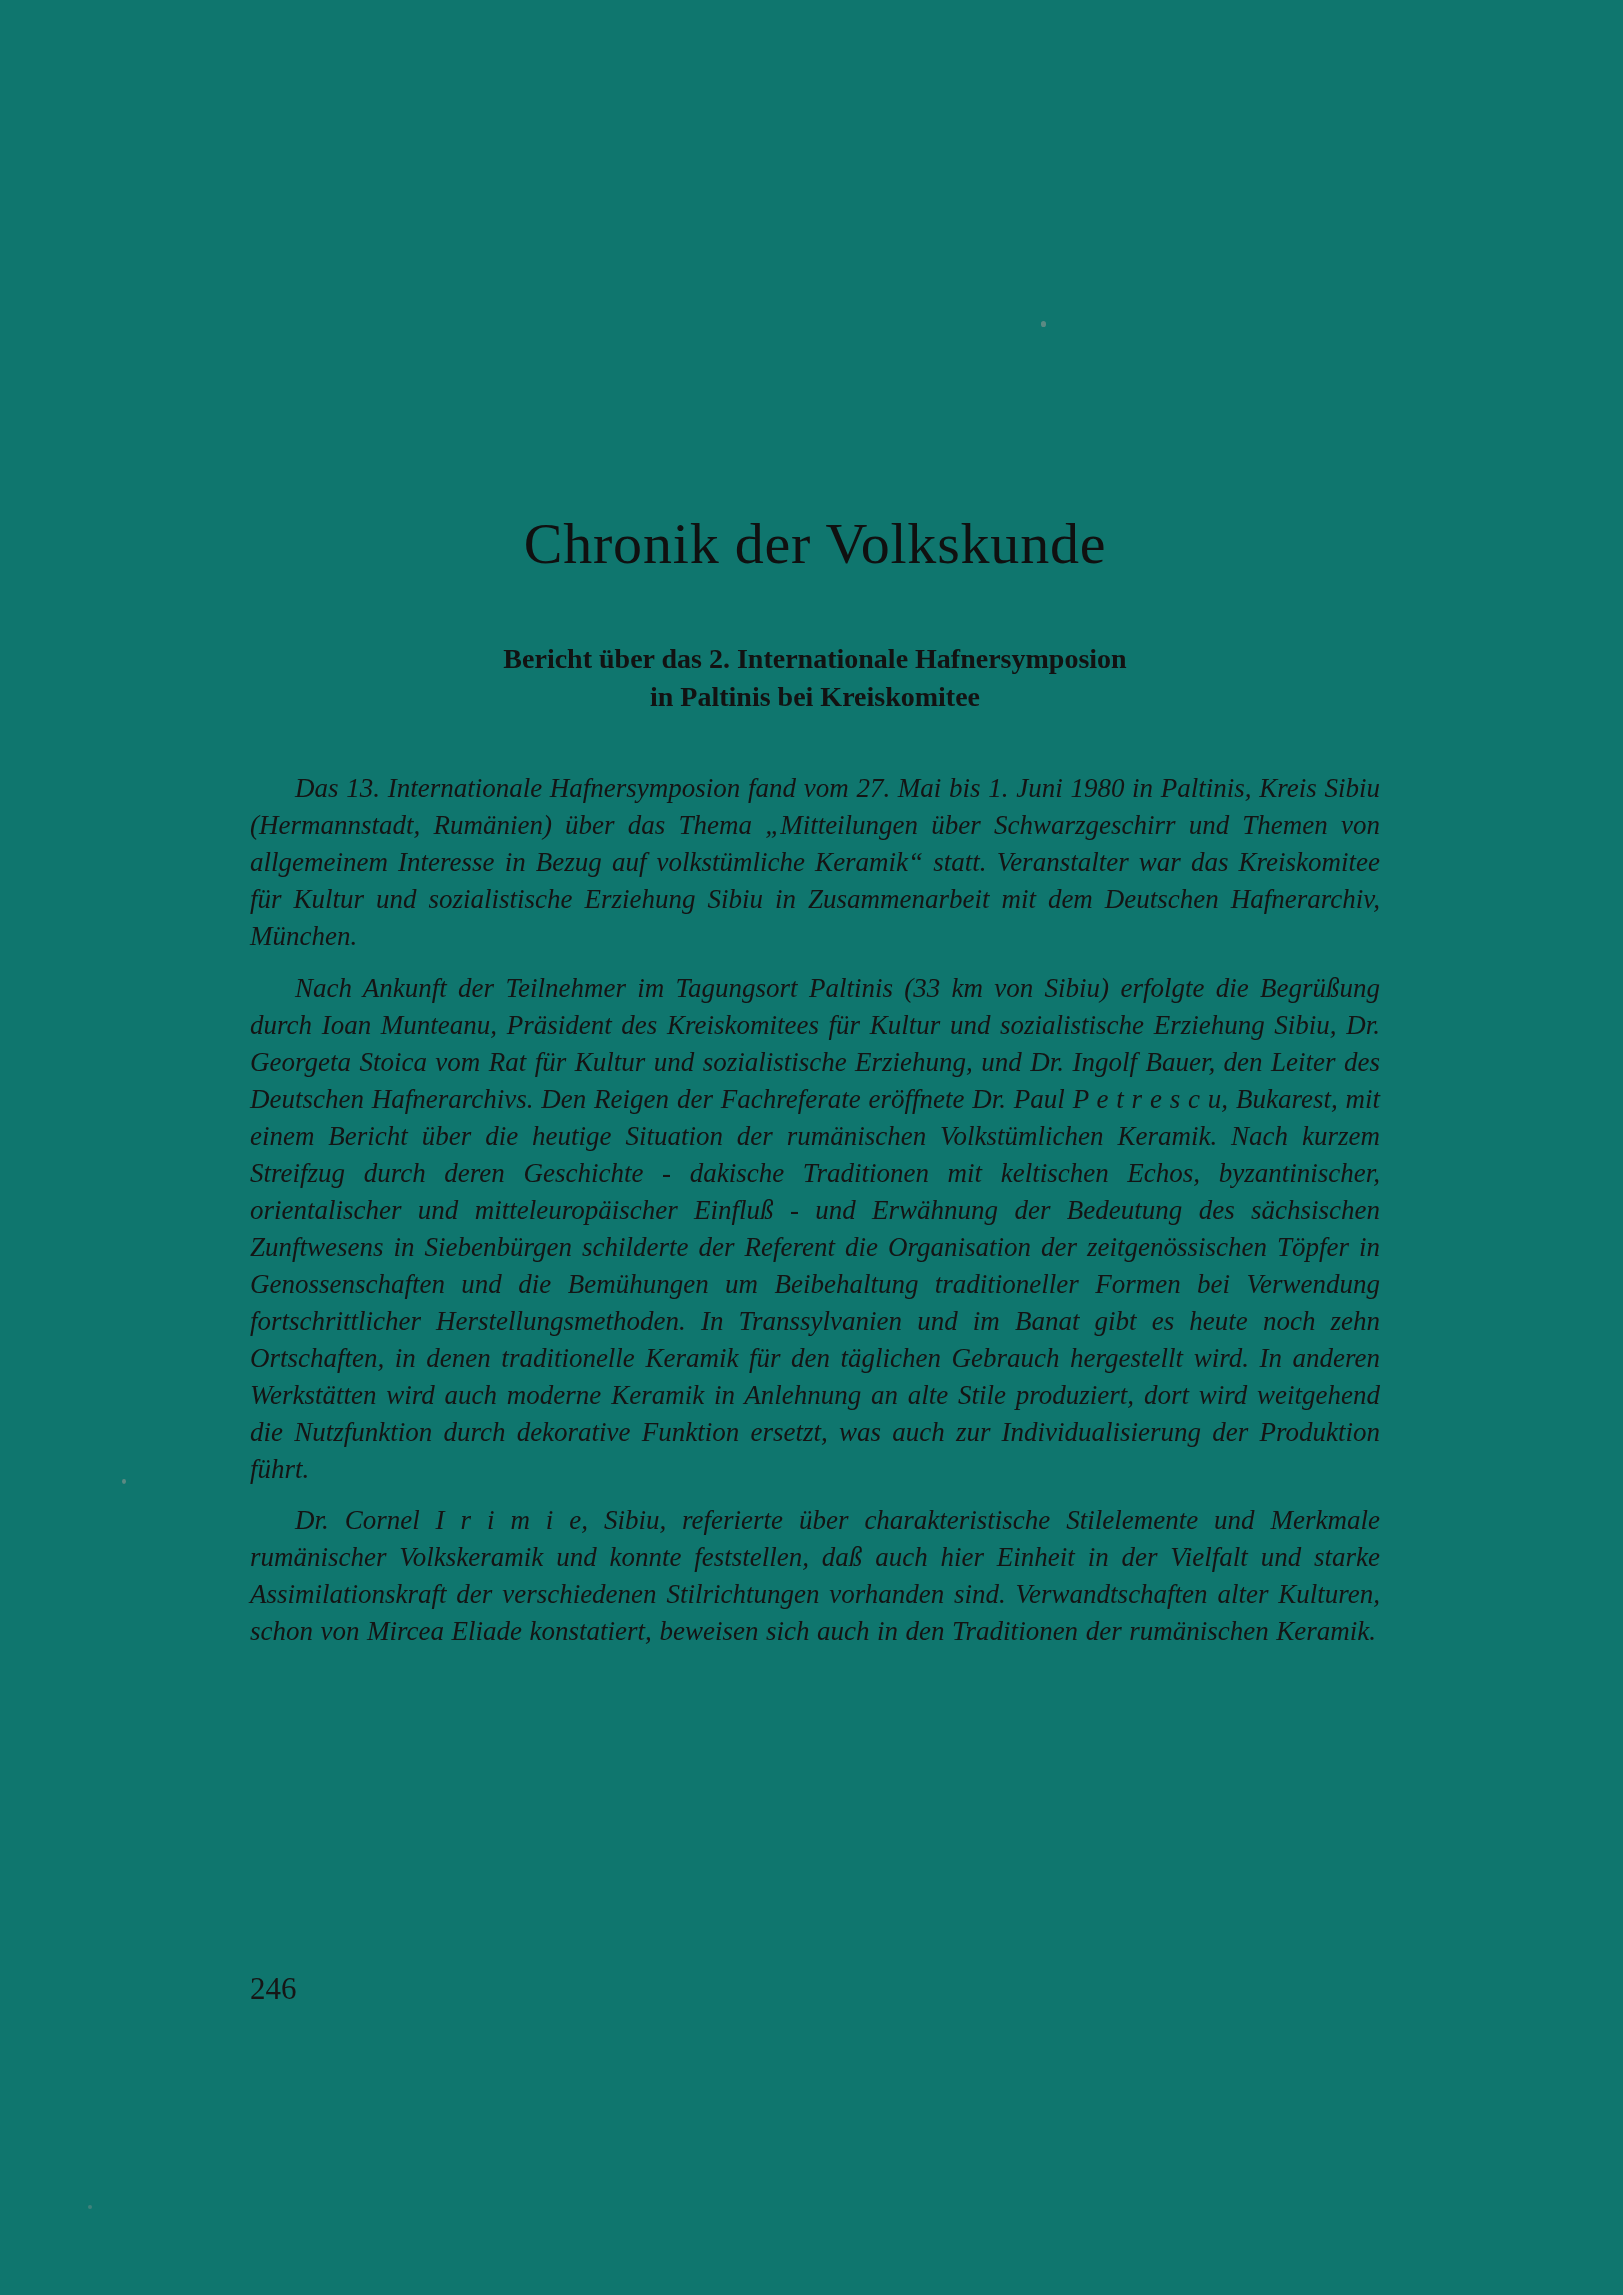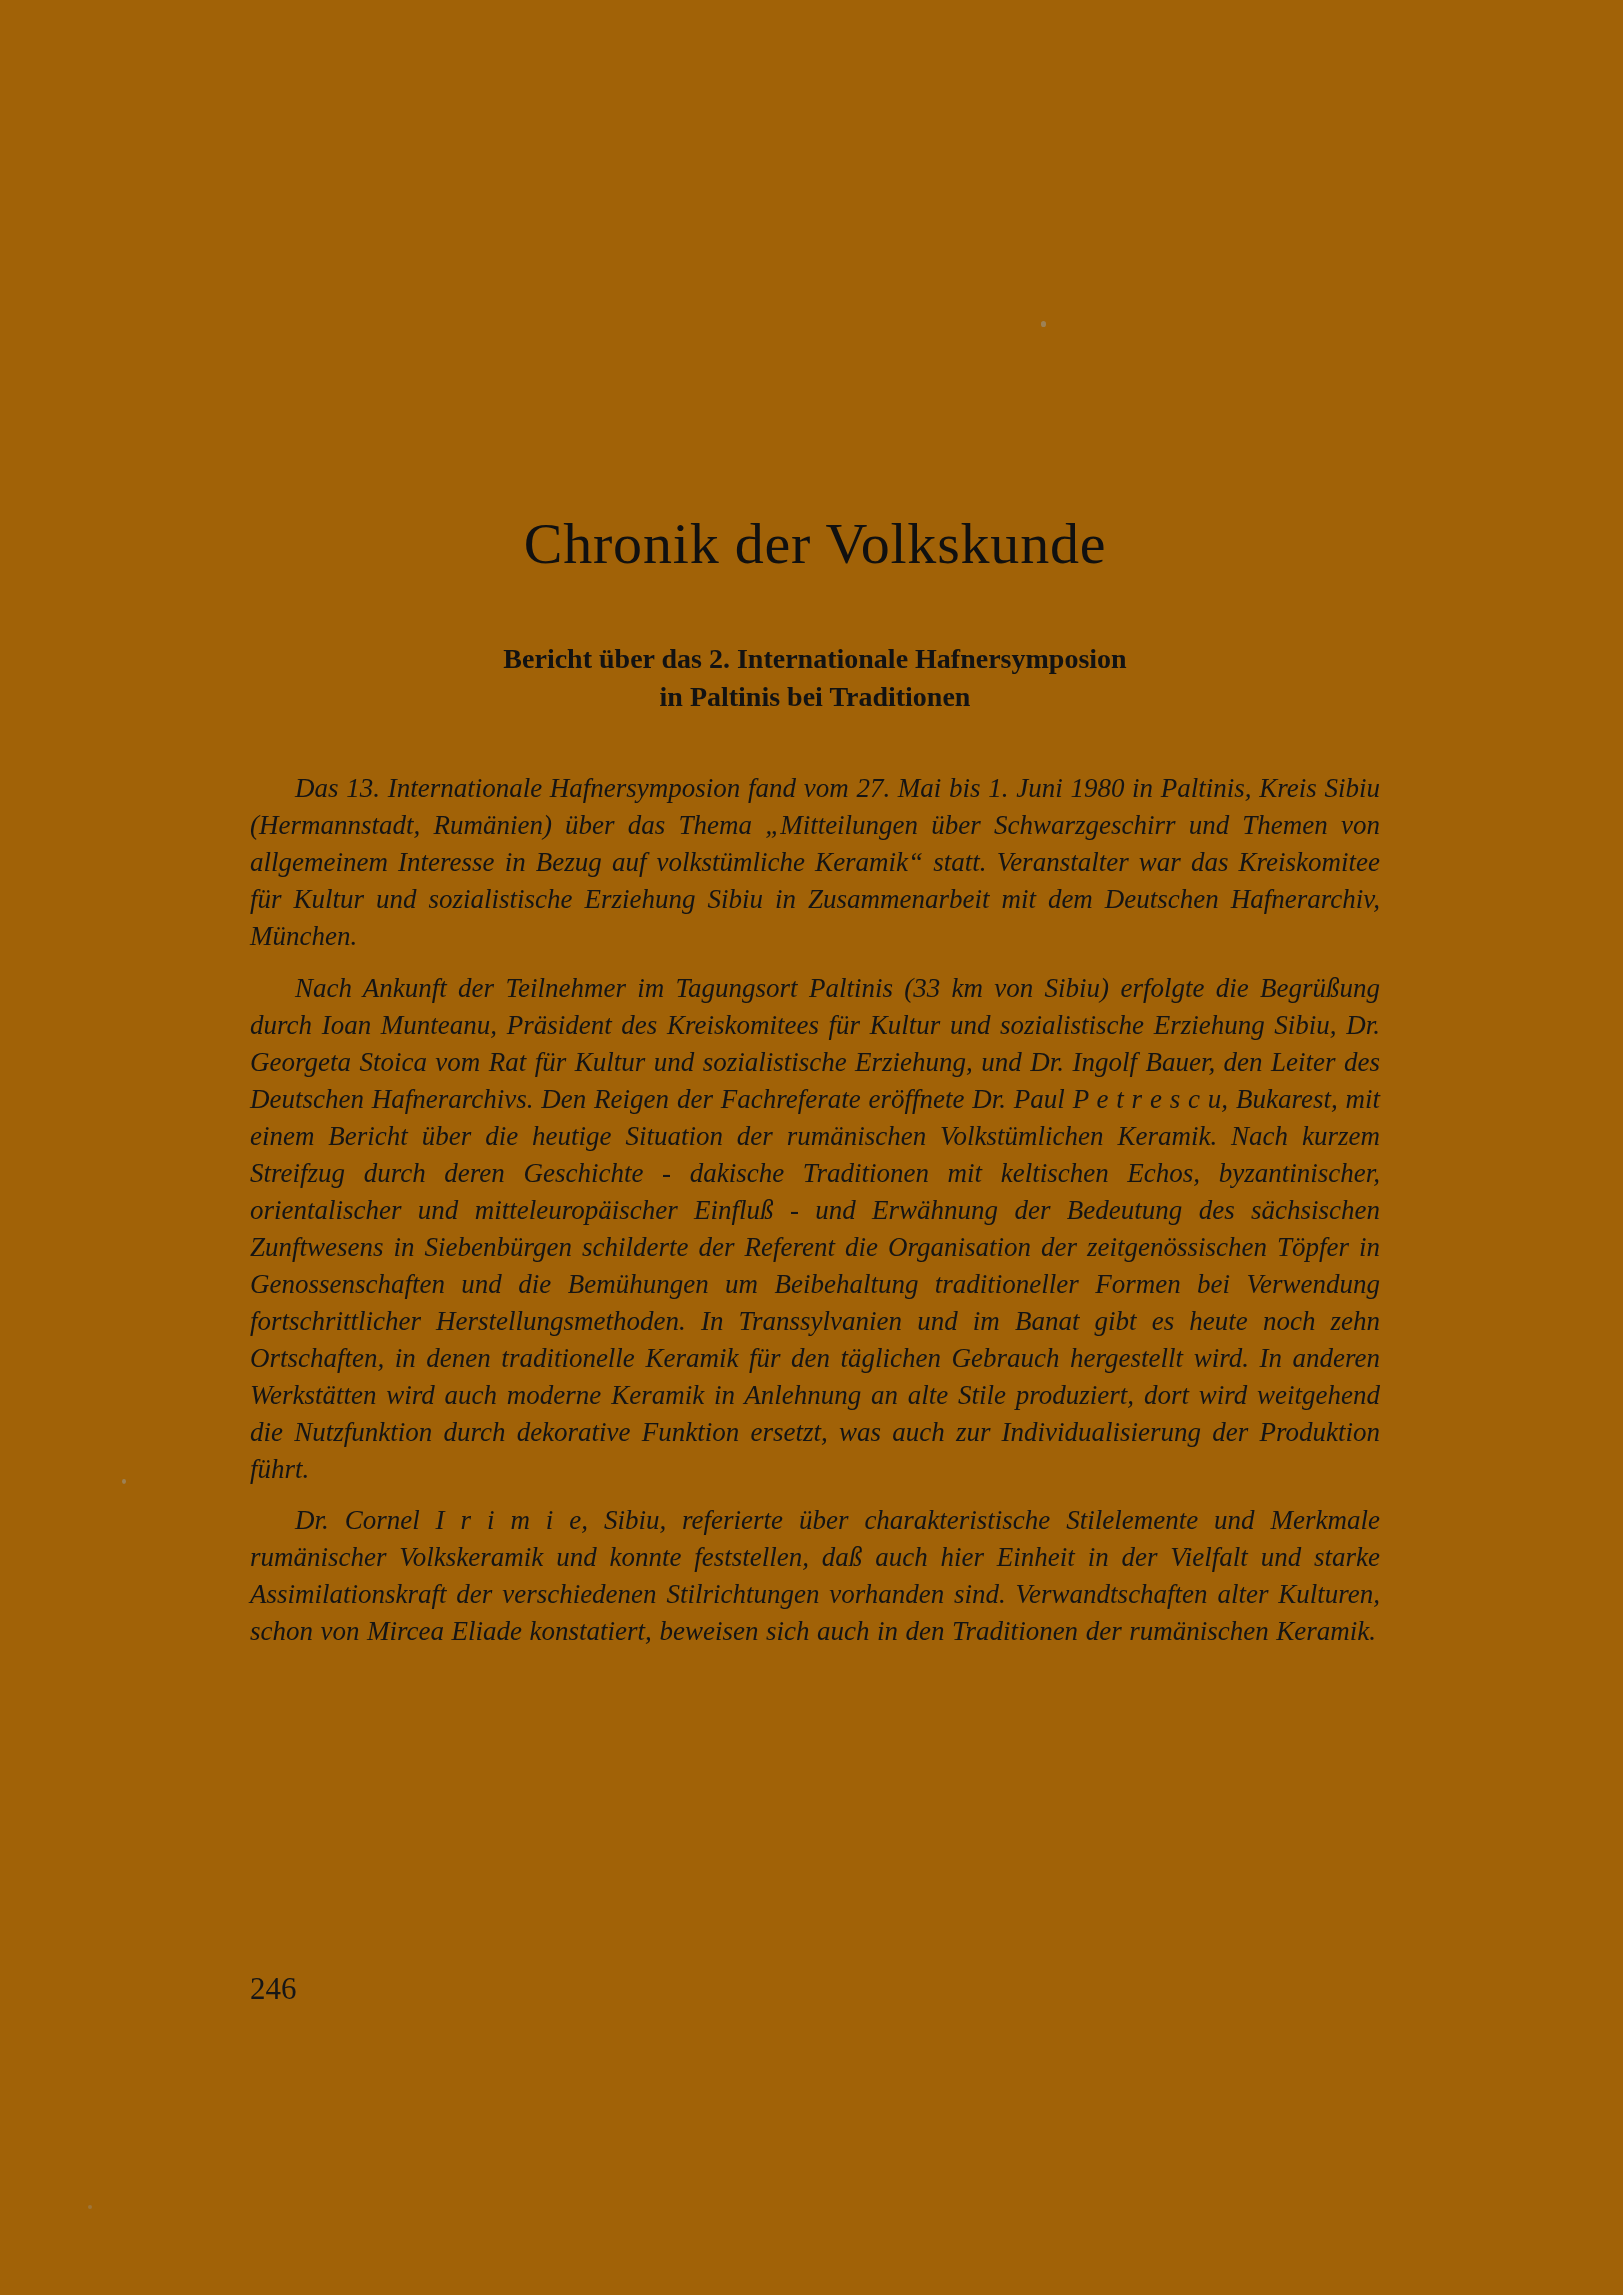--- a/index.html
+++ b/index.html
@@ -3,21 +3,21 @@
 <meta charset="utf-8">
 <style>
   html, body {
     margin: 0;
     padding: 0;
   }
   .page {
     position: relative;
     width: 1623px;
     height: 2295px;
-    background: #a16207;
+    background: #0f766e;
     color: #141414;
     font-family: "Liberation Serif", "DejaVu Serif", serif;
     overflow: hidden;
   }
   .content {
     position: absolute;
     left: 250px;
     top: 510px;
     width: 1130px;
   }
@@ -75,21 +75,21 @@
   <span class="speck speck-1"></span>
   <span class="speck speck-2"></span>
   <span class="speck speck-3"></span>
 
   <div class="content">
 
     <h1 class="doc-title">Chronik der Volkskunde</h1>
 
     <div class="subtitle">
       <div>Bericht über das 2. Internationale Hafnersymposion</div>
-      <div>in Paltinis bei Traditionen</div>
+      <div>in Paltinis bei Kreiskomitee</div>
     </div>
 
     <div class="body-text">
       <p>Das 13. Internationale Hafnersymposion fand vom 27. Mai bis 1. Juni 1980 in Paltinis, Kreis Sibiu (Hermannstadt, Rumänien) über das Thema „Mitteilungen über Schwarzgeschirr und Themen von allgemeinem Interesse in Bezug auf volkstümliche Keramik“ statt. Veranstalter war das Kreiskomitee für Kultur und sozialistische Erziehung Sibiu in Zusammenarbeit mit dem Deutschen Hafnerarchiv, München.</p>
       <p>Nach Ankunft der Teilnehmer im Tagungsort Paltinis (33 km von Sibiu) erfolgte die Begrüßung durch Ioan Munteanu, Präsident des Kreiskomitees für Kultur und sozialistische Erziehung Sibiu, Dr. Georgeta Stoica vom Rat für Kultur und sozialistische Erziehung, und Dr. Ingolf Bauer, den Leiter des Deutschen Hafnerarchivs. Den Reigen der Fachreferate eröffnete Dr. Paul P e t r e s c u, Bukarest, mit einem Bericht über die heutige Situation der rumänischen Volkstümlichen Keramik. Nach kurzem Streifzug durch deren Geschichte - dakische Traditionen mit keltischen Echos, byzantinischer, orientalischer und mitteleuropäischer Einfluß - und Erwähnung der Bedeutung des sächsischen Zunftwesens in Siebenbürgen schilderte der Referent die Organisation der zeitgenössischen Töpfer in Genossenschaften und die Bemühungen um Beibehaltung traditioneller Formen bei Verwendung fortschrittlicher Herstellungsmethoden. In Transsylvanien und im Banat gibt es heute noch zehn Ortschaften, in denen traditionelle Keramik für den täglichen Gebrauch hergestellt wird. In anderen Werkstätten wird auch moderne Keramik in Anlehnung an alte Stile produziert, dort wird weitgehend die Nutzfunktion durch dekorative Funktion ersetzt, was auch zur Individualisierung der Produktion führt.</p>
       <p>Dr. Cornel I r i m i e, Sibiu, referierte über charakteristische Stilelemente und Merkmale rumänischer Volkskeramik und konnte feststellen, daß auch hier Einheit in der Vielfalt und starke Assimilationskraft der verschiedenen Stilrichtungen vorhanden sind. Verwandtschaften alter Kulturen, schon von Mircea Eliade konstatiert, beweisen sich auch in den Traditionen der rumänischen Keramik.</p>
     </div>
 
   </div>
 

